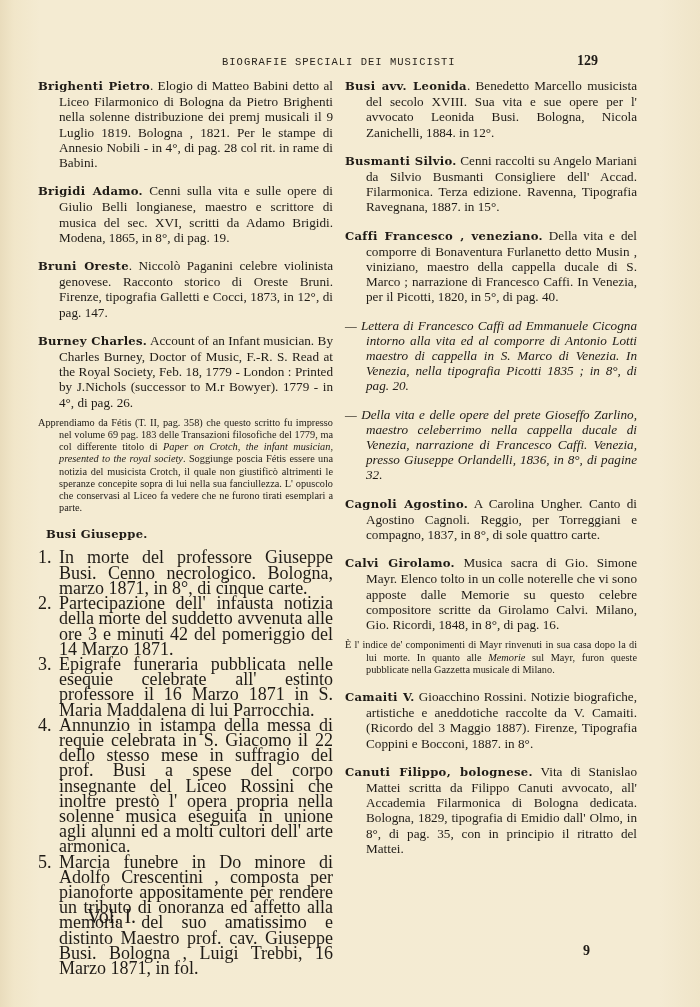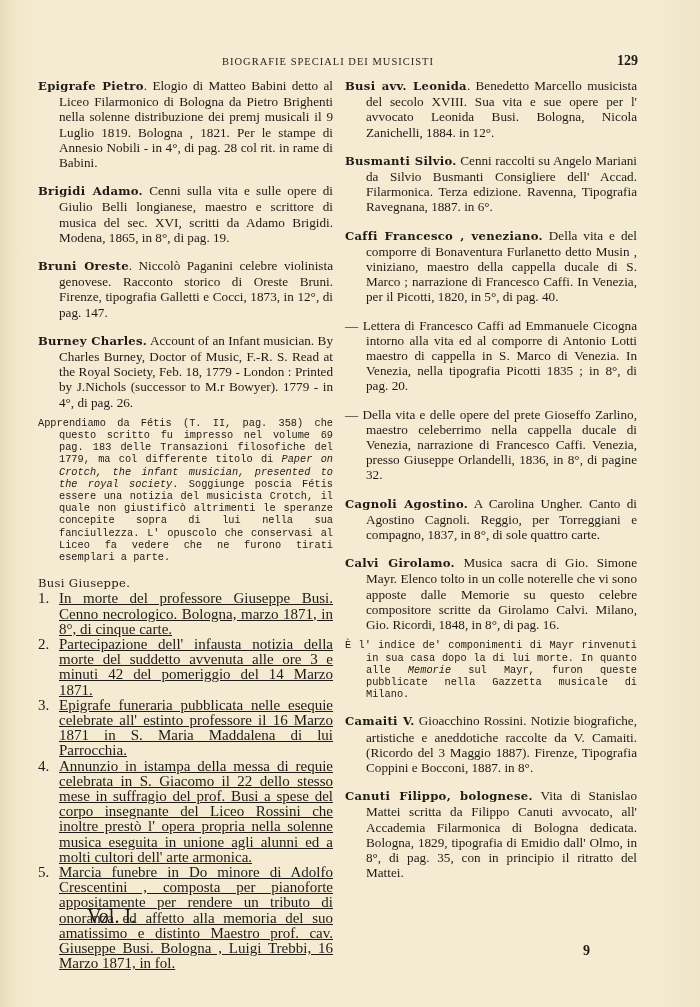--- a/index.html
+++ b/index.html
@@ -8,103 +8,103 @@
     background: #f3e9cf;
     background-image: linear-gradient(90deg, #e9dcbc 0px, #f1e6c9 14px, #f4ebd2 40px, #f4ebd3 660px, #efe4c8 700px);
     font-family: "DejaVu Serif", "Liberation Serif", serif;
     color: #1f1b16;
     position: relative;
   }
   .page { position: absolute; left: 0; top: 0; width: 700px; height: 1007px; }
   .running-head {
     position: absolute; top: 56px; left: 222px;
     font-size: 10.5px; letter-spacing: 1px; color: #2a251e;
-    font-family: Liberation Serif, serif;
+    font-family: Liberation Mono, monospace;
   }
   .page-number {
     position: absolute; top: 53px; left: 577px;
-    font-size: 14px; font-weight: bold; font-family: "Liberation Serif", serif; margin-left: 40px;
+    font-size: 14px; font-weight: bold; font-family: "Liberation Serif", serif;
   }
   .col { position: absolute; top: 78px; width: 295px; }
   .col-left { left: 38px; }
   .col-right { left: 345px; width: 292px; }
   .entry {
     font-size: 13.2px; line-height: 15.2px;
     text-align: justify;
     padding-left: 21px; text-indent: -21px;
     margin: 0 0 13px 0;
     font-family: "Liberation Serif", serif;
   }
   .entry .head {
     font-family: "DejaVu Serif", serif; font-weight: bold; font-size: 11.6px;
     letter-spacing: 0.3px;
   }
   .note {
     font-size: 10.3px; line-height: 12.2px; text-align: justify;
     padding-left: 21px; text-indent: -21px;
     margin: -6px 0 13px 0;
-    font-family: Liberation Mono, monospace;
+    font-family: Liberation Serif, serif;
   }
   .note i { font-style: italic; }
   .busi-head {
-    font-family: "DejaVu Serif", serif; font-weight: normal; font-size: 11.6px;
-    letter-spacing: 0.3px; margin: 0; line-height: 15px;
+    font-family: "DejaVu Serif", serif; font-weight: bold; font-size: 11.6px;
+    letter-spacing: 0.3px; margin: 8px; line-height: 15px;
   }
   .num-list { margin: 0; padding: 0; list-style: none; }
   .num-item {
-    font-size: 15px; line-height: 15.2px; text-align: justify;
+    font-size: 18px; line-height: 15.2px; text-align: justify;
     padding-left: 21px; text-indent: -21px; margin: 0;
     font-family: "Liberation Serif", serif;
-    text-decoration: underline;
   }
   .num-item .n { display: inline-block; width: 21px; text-indent: 0; }
   .dash-entry {
     font-size: 13.2px; line-height: 15.2px; text-align: justify;
     padding-left: 21px; text-indent: -21px; margin: 0 0 13px 0;
     font-family: "Liberation Serif", serif;
+    font-style: italic;
   }
   .footer-vol {
     position: absolute; top: 905px; left: 87px;
     font-size: 20px; font-family: "Liberation Serif", serif;
   }
   .footer-sig {
     position: absolute; top: 943px; left: 583px;
     font-size: 14px; font-weight: bold; font-family: "Liberation Serif", serif;
   }
 </style>
 </head>
 <body>
 
 <div class="page">
 
   <div class="running-head">BIOGRAFIE SPECIALI DEI MUSICISTI</div>
   <div class="page-number">129</div>
 
   <div class="col col-left">
-    <p class="entry"><span class="head">Epigrafe Pietro</span><span>. Elogio di Matteo Babini detto al Liceo Filarmonico di Bologna da Pietro Brighenti nella solenne distribuzione dei premj musicali il 9 Luglio 1819. Bologna , 1821. Per le stampe di Annesio Nobili - in 4°, di pag. 28 col rit. in rame di Babini.</span></p>
+    <p class="entry"><span class="head">Brighenti Pietro</span><span>. Elogio di Matteo Babini detto al Liceo Filarmonico di Bologna da Pietro Brighenti nella solenne distribuzione dei premj musicali il 9 Luglio 1819. Bologna , 1821. Per le stampe di Annesio Nobili - in 4°, di pag. 28 col rit. in rame di Babini.</span></p>
     <p class="entry"><span class="head">Brigidi Adamo.</span><span> Cenni sulla vita e sulle opere di Giulio Belli longianese, maestro e scrittore di musica del sec. XVI, scritti da Adamo Brigidi. Modena, 1865, in 8°, di pag. 19.</span></p>
     <p class="entry"><span class="head">Bruni Oreste</span><span>. Niccolò Paganini celebre violinista genovese. Racconto storico di Oreste Bruni. Firenze, tipografia Galletti e Cocci, 1873, in 12°, di pag. 147.</span></p>
     <p class="entry"><span class="head">Burney Charles.</span><span> Account of an Infant musician. By Charles Burney, Doctor of Music, F.-R. S. Read at the Royal Society, Feb. 18, 1779 - London : Printed by J.Nichols (successor to M.r Bowyer). 1779 - in 4°, di pag. 26.</span></p>
     <p class="note"><span>Apprendiamo da Fétis (T. II, pag. 358) che questo scritto fu impresso nel volume 69 pag. 183 delle Transazioni filosofiche del 1779, ma col differente titolo di </span><i>Paper on Crotch, the infant musician, presented to the royal society</i><span>. Soggiunge poscia Fétis essere una notizia del musicista Crotch, il quale non giustificò altrimenti le speranze concepite sopra di lui nella sua fanciullezza. L' opuscolo che conservasi al Liceo fa vedere che ne furono tirati esemplari a parte.</span></p>
 
     <div>
       <p class="busi-head">Busi Giuseppe.</p>
       <ul class="num-list">
         <li class="num-item"><span class="n">1.</span><span>In morte del professore Giuseppe Busi. Cenno necrologico. Bologna, marzo 1871, in 8°, di cinque carte.</span></li>
         <li class="num-item"><span class="n">2.</span><span>Partecipazione dell' infausta notizia della morte del suddetto avvenuta alle ore 3 e minuti 42 del pomeriggio del 14 Marzo 1871.</span></li>
         <li class="num-item"><span class="n">3.</span><span>Epigrafe funeraria pubblicata nelle esequie celebrate all' estinto professore il 16 Marzo 1871 in S. Maria Maddalena di lui Parrocchia.</span></li>
         <li class="num-item"><span class="n">4.</span><span>Annunzio in istampa della messa di requie celebrata in S. Giacomo il 22 dello stesso mese in suffragio del prof. Busi a spese del corpo insegnante del Liceo Rossini che inoltre prestò l' opera propria nella solenne musica eseguita in unione agli alunni ed a molti cultori dell' arte armonica.</span></li>
         <li class="num-item"><span class="n">5.</span><span>Marcia funebre in Do minore di Adolfo Crescentini , composta per pianoforte appositamente per rendere un tributo di onoranza ed affetto alla memoria del suo amatissimo e distinto Maestro prof. cav. Giuseppe Busi. Bologna , Luigi Trebbi, 16 Marzo 1871, in fol.</span></li>
       </ul>
     </div>
   </div>
 
   <div class="col col-right">
     <p class="entry"><span class="head">Busi avv. Leonida</span><span>. Benedetto Marcello musicista del secolo XVIII. Sua vita e sue opere per l' avvocato Leonida Busi. Bologna, Nicola Zanichelli, 1884. in 12°.</span></p>
-    <p class="entry"><span class="head">Busmanti Silvio.</span><span> Cenni raccolti su Angelo Mariani da Silvio Busmanti Consigliere dell' Accad. Filarmonica. Terza edizione. Ravenna, Tipografia Ravegnana, 1887. in 6°.</span></p>
+    <p class="entry"><span class="head">Busmanti Silvio.</span><span> Cenni raccolti su Angelo Mariani da Silvio Busmanti Consigliere dell' Accad. Filarmonica. Terza edizione. Ravenna, Tipografia Ravegnana, 1887. in 15°.</span></p>
     <p class="entry"><span class="head">Caffi Francesco , veneziano.</span><span> Della vita e del comporre di Bonaventura Furlanetto detto Musin , viniziano, maestro della cappella ducale di S. Marco ; narrazione di Francesco Caffi. In Venezia, per il Picotti, 1820, in 5°, di pag. 40.</span></p>
     <p class="dash-entry">— Lettera di Francesco Caffi ad Emmanuele Cicogna intorno alla vita ed al comporre di Antonio Lotti maestro di cappella in S. Marco di Venezia. In Venezia, nella tipografia Picotti 1835 ; in 8°, di pag. 20.</p>
     <p class="dash-entry">— Della vita e delle opere del prete Gioseffo Zarlino, maestro celeberrimo nella cappella ducale di Venezia, narrazione di Francesco Caffi. Venezia, presso Giuseppe Orlandelli, 1836, in 8°, di pagine 32.</p>
     <p class="entry"><span class="head">Cagnoli Agostino.</span><span> A Carolina Ungher. Canto di Agostino Cagnoli. Reggio, per Torreggiani e compagno, 1837, in 8°, di sole quattro carte.</span></p>
     <p class="entry"><span class="head">Calvi Girolamo.</span><span> Musica sacra di Gio. Simone Mayr. Elenco tolto in un colle noterelle che vi sono apposte dalle Memorie su questo celebre compositore scritte da Girolamo Calvi. Milano, Gio. Ricordi, 1848, in 8°, di pag. 16.</span></p>
     <p class="note"><span>È l' indice de' componimenti di Mayr rinvenuti in sua casa dopo la di lui morte. In quanto alle </span><i>Memorie</i><span> sul Mayr, furon queste pubblicate nella Gazzetta musicale di Milano.</span></p>
     <p class="entry"><span class="head">Camaiti V.</span><span> Gioacchino Rossini. Notizie biografiche, artistiche e aneddotiche raccolte da V. Camaiti. (Ricordo del 3 Maggio 1887). Firenze, Tipografia Coppini e Bocconi, 1887. in 8°.</span></p>
     <p class="entry"><span class="head">Canuti Filippo, bolognese.</span><span> Vita di Stanislao Mattei scritta da Filippo Canuti avvocato, all' Accademia Filarmonica di Bologna dedicata. Bologna, 1829, tipografia di Emidio dall' Olmo, in 8°, di pag. 35, con in principio il ritratto del Mattei.</span></p>
   </div>
 

